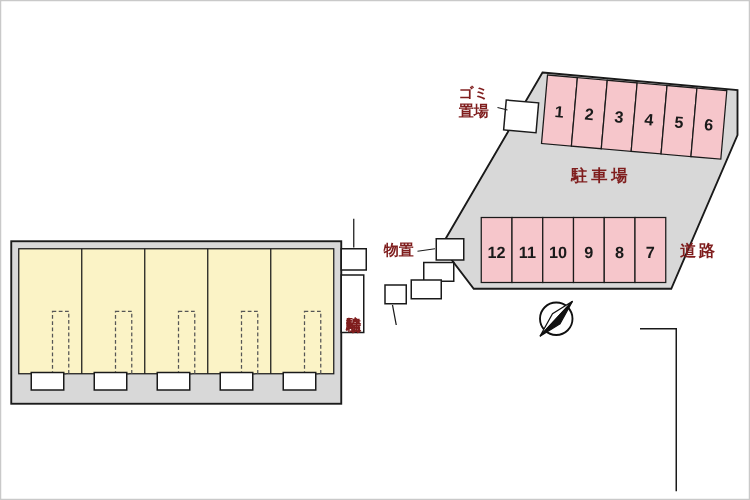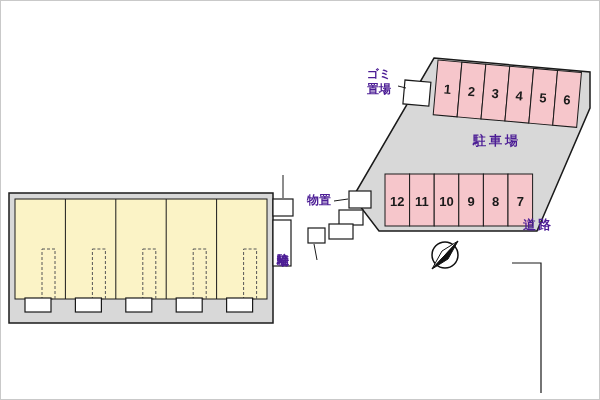--- a/index.html
+++ b/index.html
@@ -3,21 +3,21 @@
 <meta charset="utf-8">
 <style>
   * { margin:0; padding:0; box-sizing:border-box; }
   html,body { background:#ffffff; font-family:"Liberation Sans", sans-serif; }
   .canvas {
     position:relative; width:600px; height:400px;
     background:#ffffff; border:1px solid #c9c9c9; overflow:hidden;
   }
   .canvas svg { position:absolute; left:0; top:0; }
   .lbl {
-    position:absolute; font-weight:bold; color:#4c1d95;
+    position:absolute; font-weight:bold; color:#7f1d1d;
     white-space:pre-line; text-align:center;
     font-size:12px; line-height:15px;
   }
   .lbl-v {
     writing-mode:vertical-rl; text-orientation:upright;
     letter-spacing:1px;
   }
   .area  { fill:#d8d8d8; stroke:#1a1a1a; stroke-width:1.5; }
   .stall { fill:#f6c6cb; stroke:#1a1a1a; stroke-width:1; }
   .stall-num { font-family:"Liberation Sans", sans-serif; font-size:13px; font-weight:bold; fill:#1a1a1a; text-anchor:middle; }
@@ -108,23 +108,23 @@
     <g>
       <circle cx="444" cy="254" r="13" fill="none" stroke="#111" stroke-width="1.5"></circle>
       <polygon points="457,240 431,268 441,250" fill="#ffffff" stroke="#111" stroke-width="1"></polygon>
       <polygon points="457,240 431,268 447,258" fill="#111111" stroke="#111" stroke-width="1"></polygon>
     </g>
   </svg>
 
   <div class="lbl" style="left:358px; top:66px; width:40px;">ゴミ
 置場</div>
 
-  <div class="lbl" style="left:440px; top:132px; width:80px; font-size:13px; letter-spacing:3px;text-align:right;">駐車場</div>
+  <div class="lbl" style="left:440px; top:132px; width:80px; font-size:13px; letter-spacing:3px;">駐車場</div>
 
-  <div class="lbl" style="left:517px; top:192px; width:40px; font-size:13px; letter-spacing:2px; text-align:center;margin-top:24px;">道路</div>
+  <div class="lbl" style="left:543px; top:192px; width:40px; font-size:13px; letter-spacing:2px; text-align:left;">道路</div>
 
 
   <div class="lbl" style="left:303px; top:192px; width:30px;">物置</div>
 
   <div class="lbl lbl-v" style="left:274px; top:221px; height:44px;">駐輪場</div>
 
 
 </div>
 
 </body></html>

